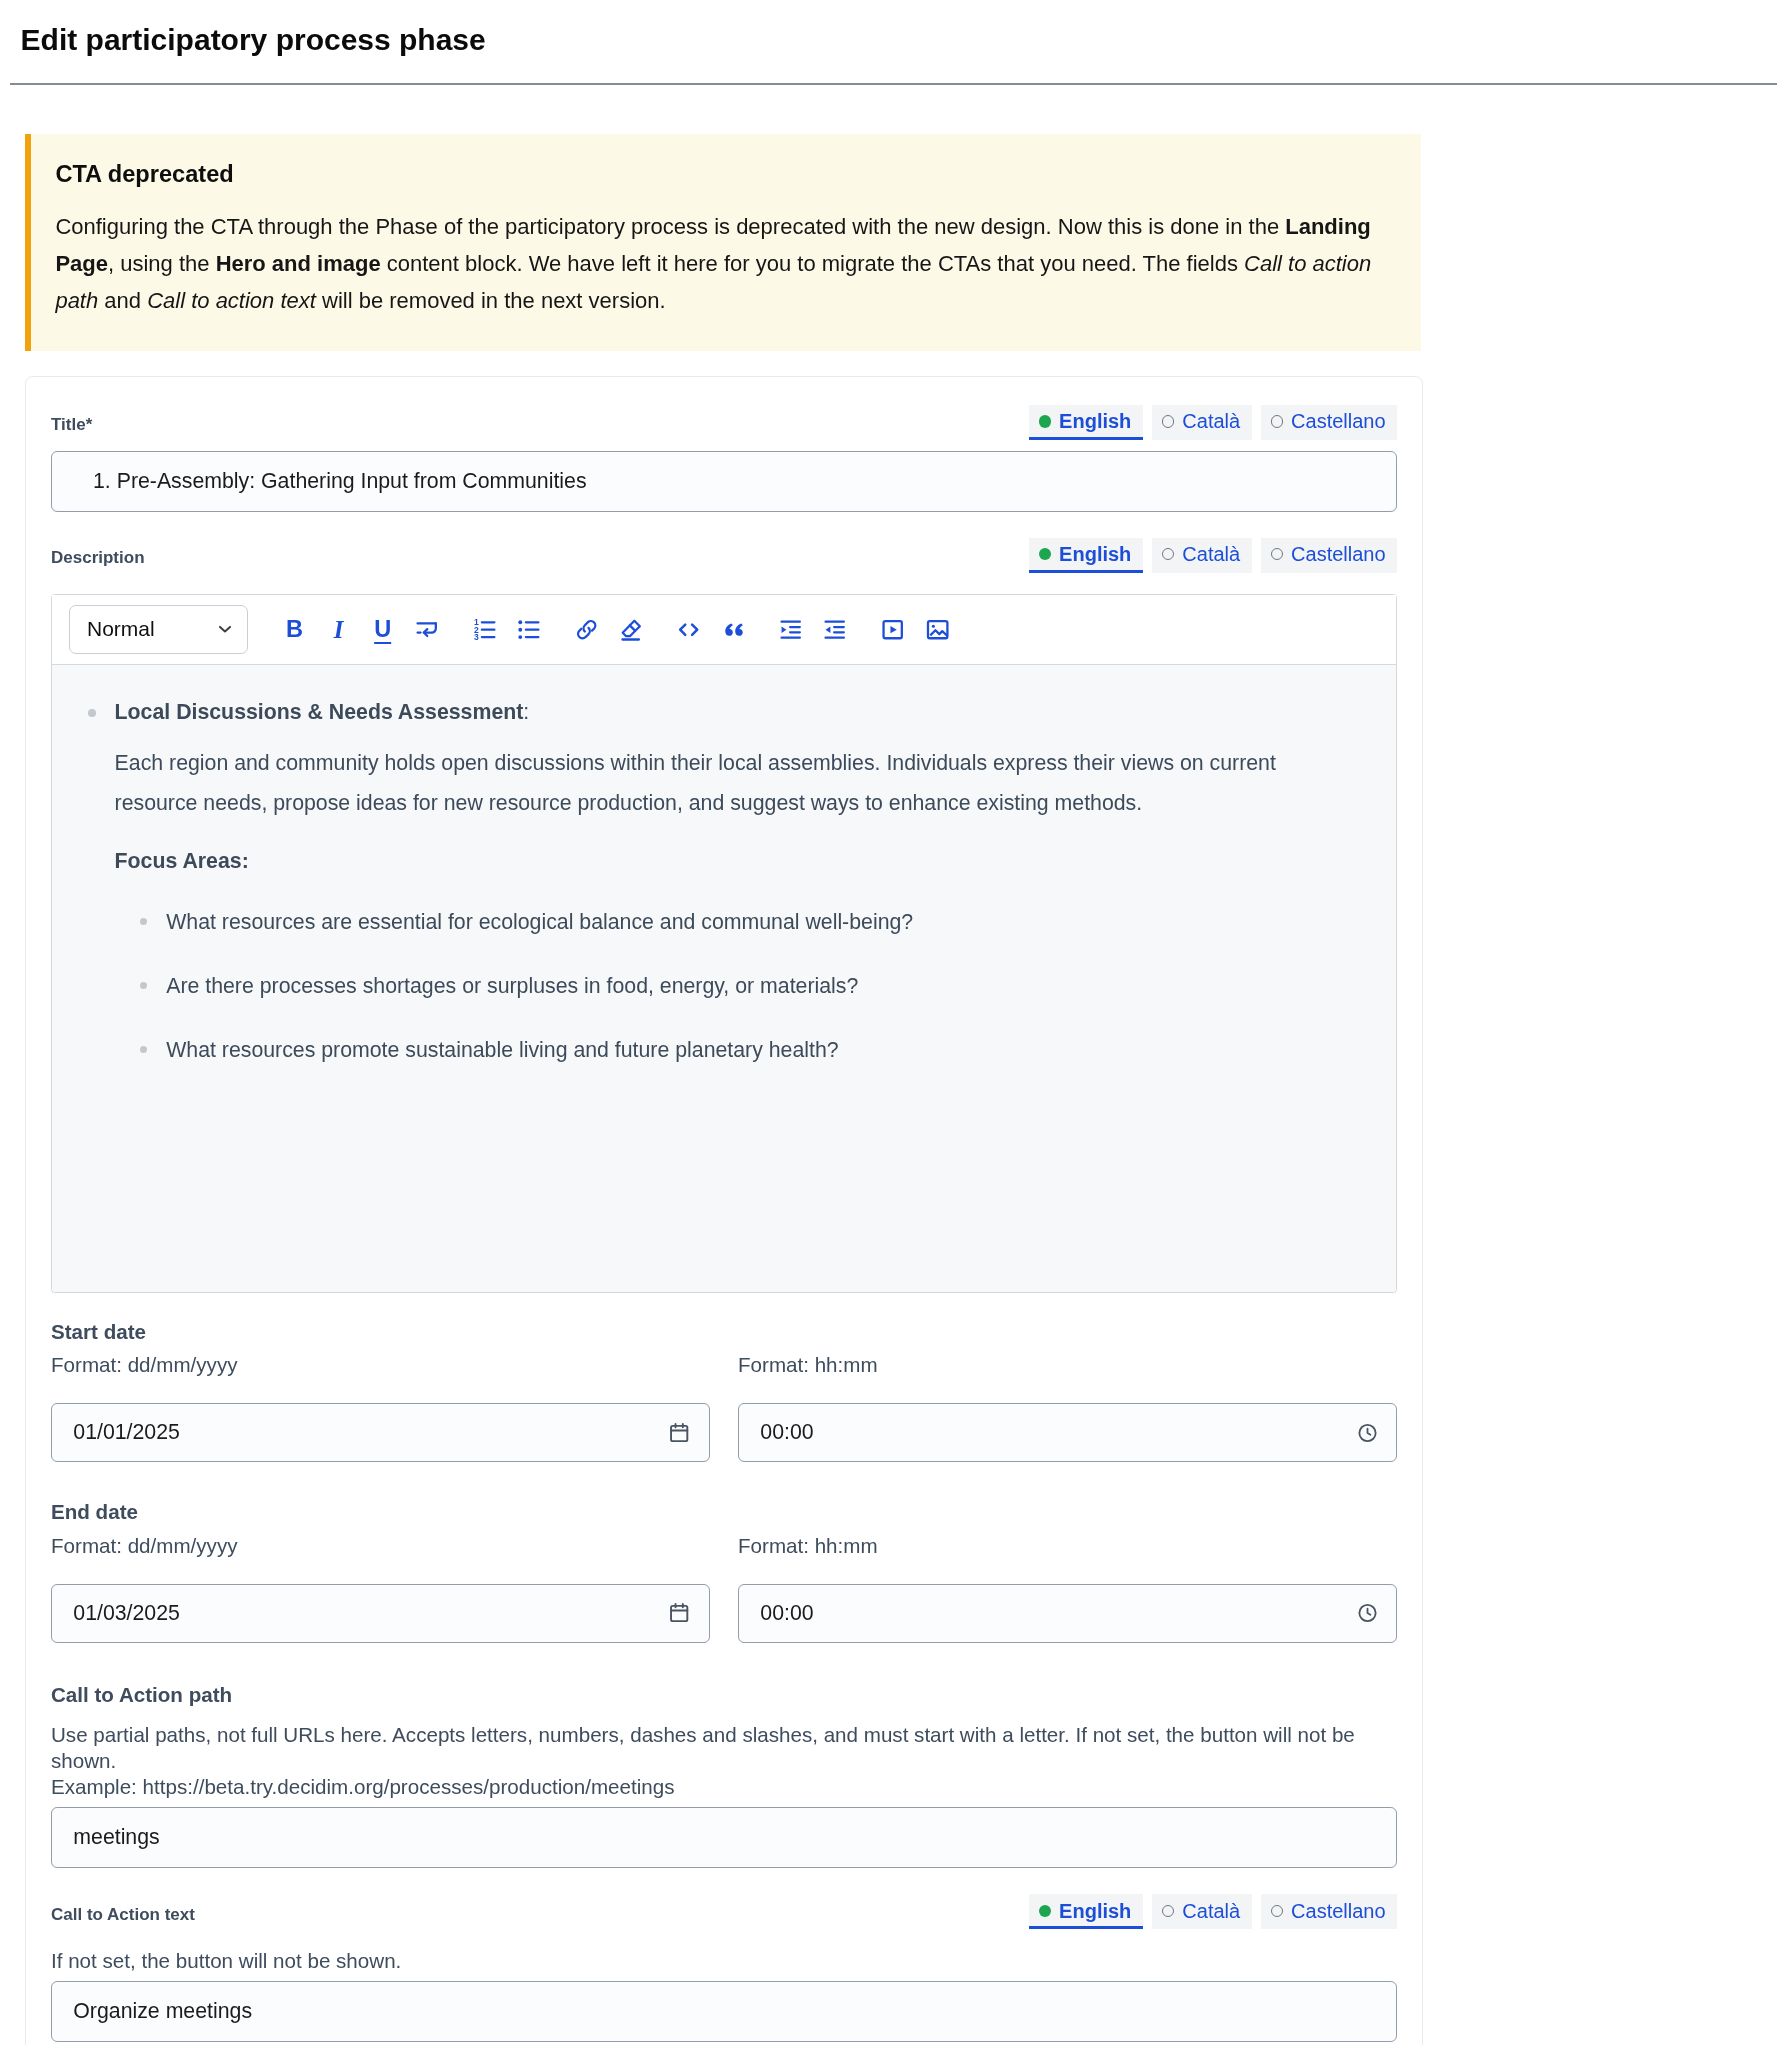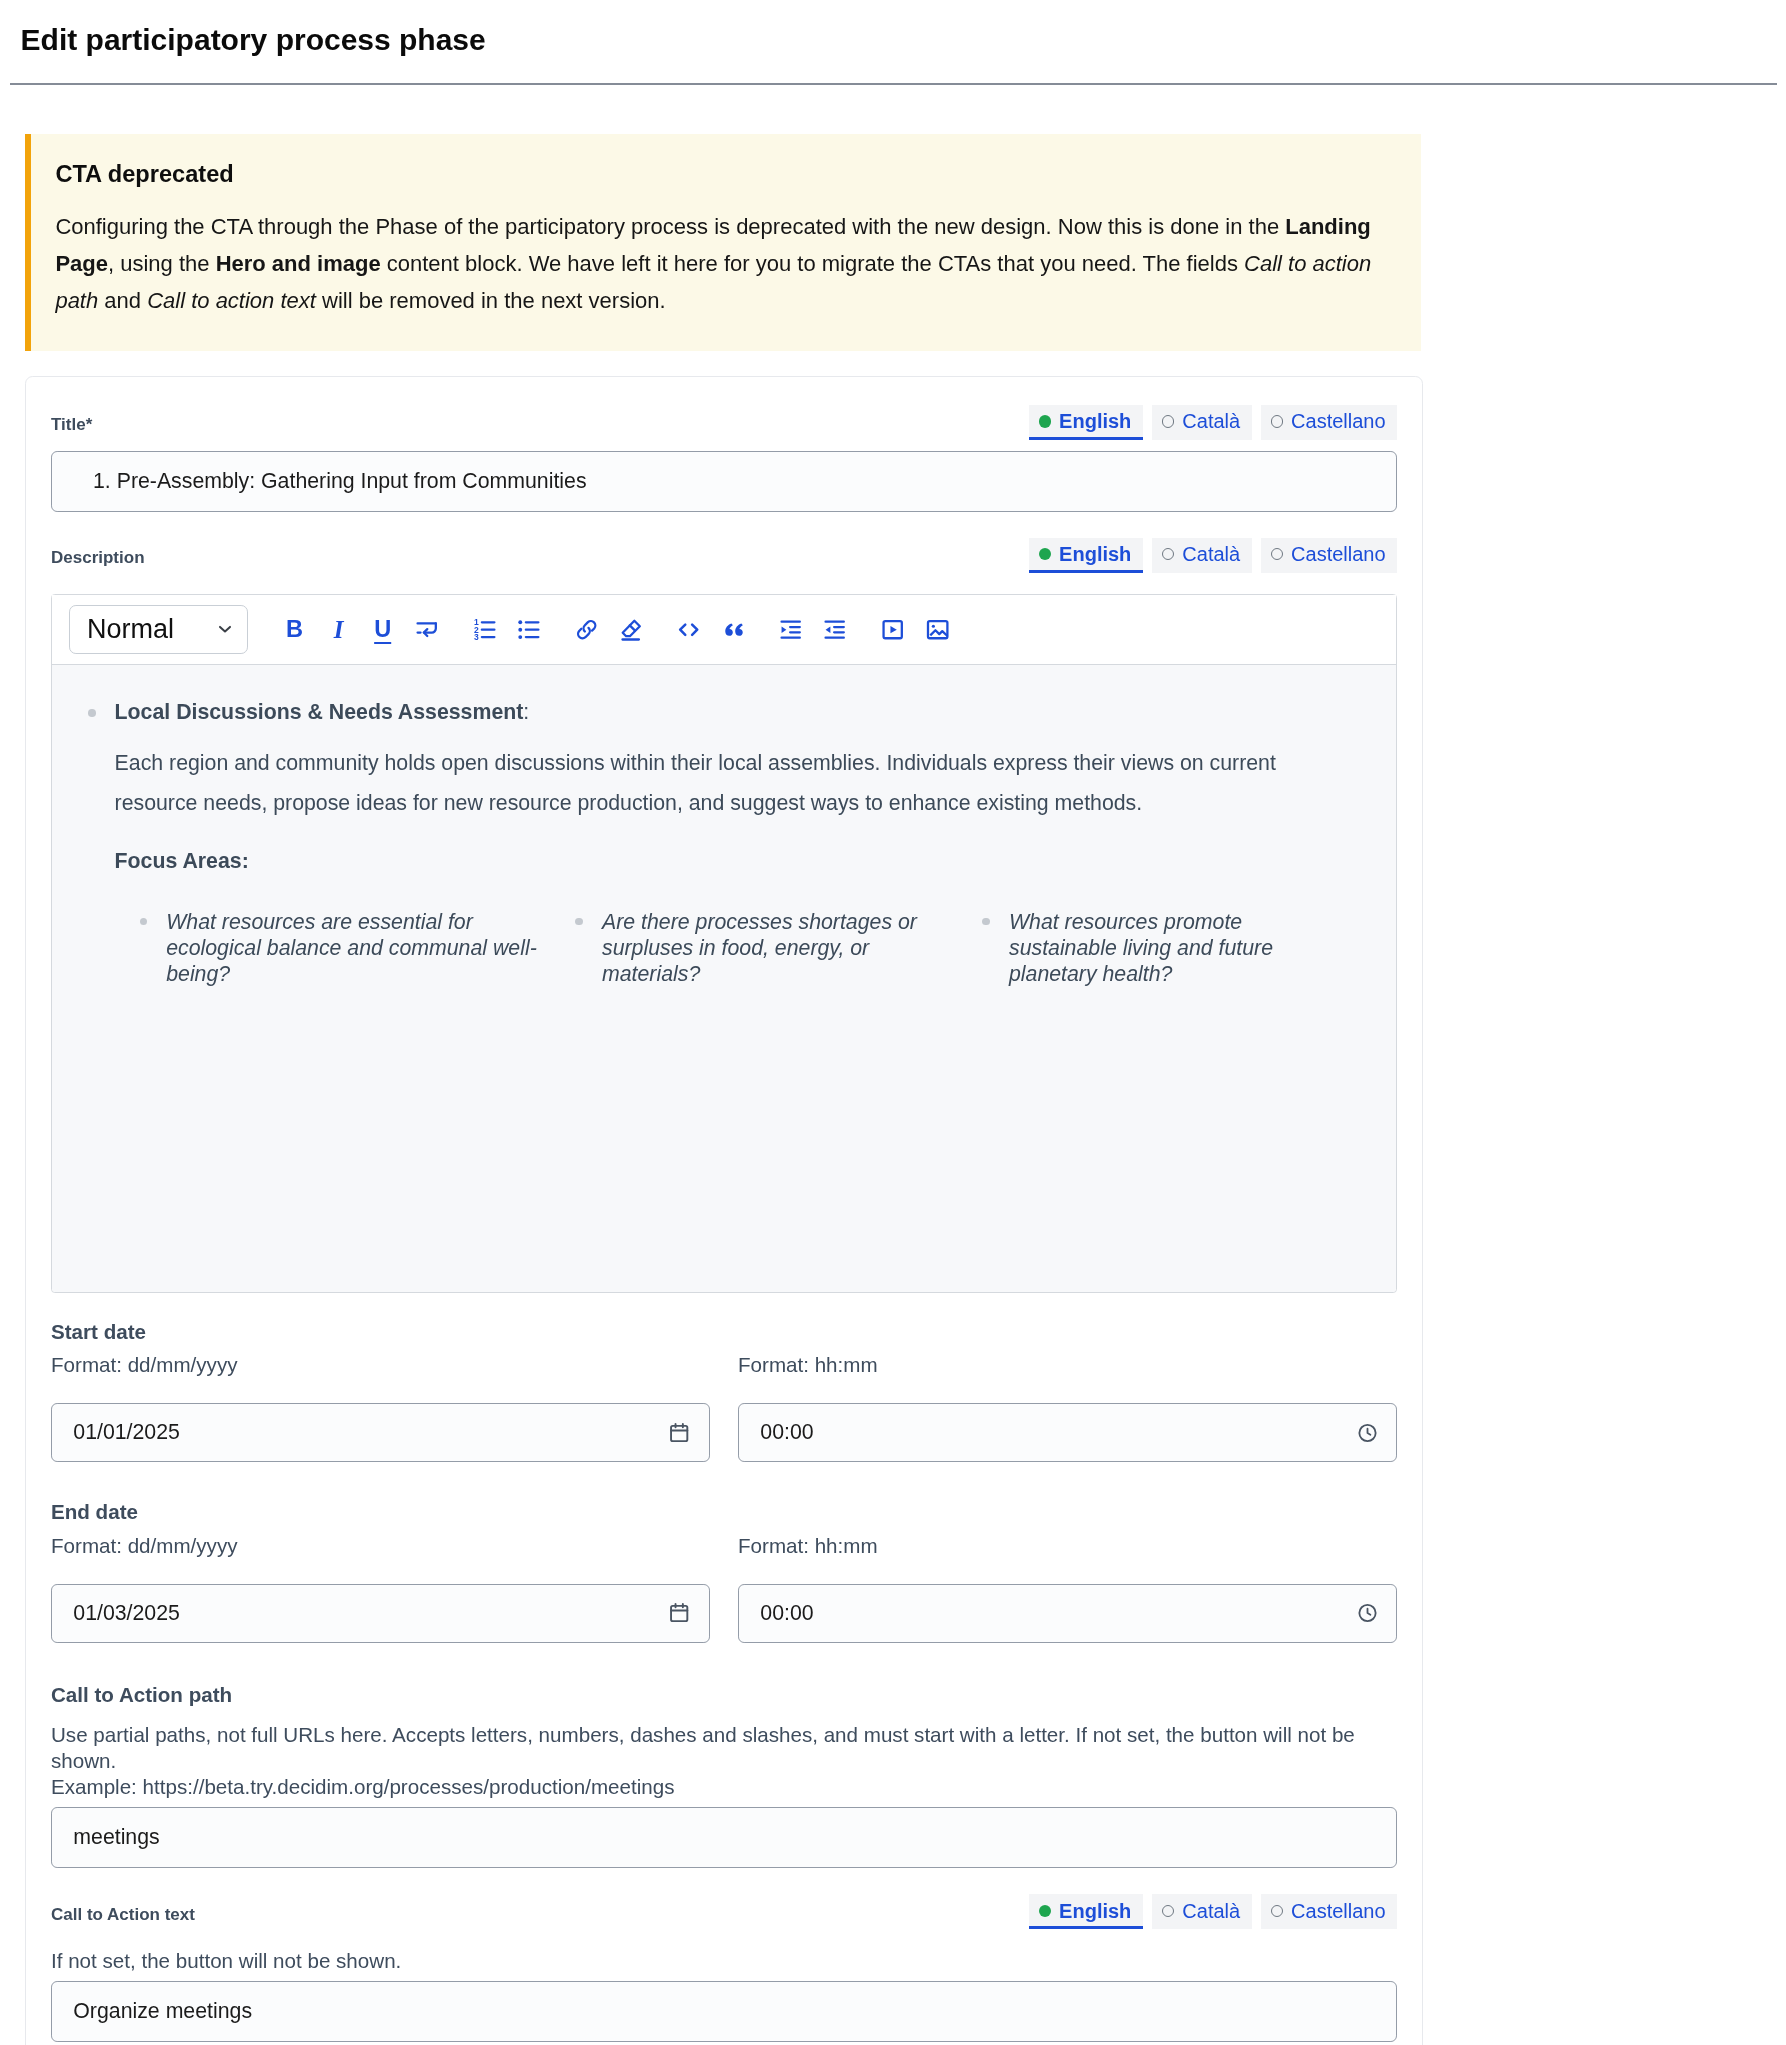--- a/index.html
+++ b/index.html
@@ -58,21 +58,21 @@
   .editor { margin-top: 21.3px; border: 1.5px solid #d5d9de; border-radius: 3.8px; }
   .toolbar {
     display: flex; align-items: center;
     padding: 10px 17px; background: #fff;
     border-bottom: 1.5px solid #d5d9de;
   }
   .style-select {
     display: flex; align-items: center; justify-content: space-between;
     width: 179px; height: 49px;
     border: 1.5px solid #c9cfd6; border-radius: 6.9px; background: #fff;
-    font-family: inherit; font-size: 27px; color: #101010;
+    font-family: inherit; font-size: 21px; color: #101010;
     padding: 0 12.2px 0 17px; cursor: pointer;
   }
   .tb-group { display: flex; gap: 9.1px; margin-left: 23px; }
   .tb-group.first { margin-left: 29px; }
   .tb-btn {
     width: 35px; height: 40px; border: none; background: none; padding: 0;
     display: flex; align-items: center; justify-content: center; cursor: pointer;
   }
   .tb-btn svg { display: block; }
   .tbtxt { font-size: 23.6px; font-weight: 700; color: #1d4ed8; line-height: 1; }
@@ -85,21 +85,21 @@
     font-size: 21.3px; color: #3c4a59;
     border-radius: 0 0 3.8px 3.8px;
   }
   .li { display: flex; }
   .marker { width: 7.6px; height: 7.6px; border-radius: 50%; background: #c4c9cf; flex: none; margin: 10px 19px 0 0; }
   .li-body { max-width: 1265px; }
   .li-line1 { line-height: 27.4px; }
   .li-line1 b { font-weight: 700; }
   .li-para { margin: 17px 0 0 0; line-height: 40px; max-width: 1265px; }
   .li-subhead { margin-top: 18px; line-height: 40px; font-weight: 700; }
-  .sub-list { margin: 27.4px 0 0 25px; display: flex; gap: 29px; font-style: italic; }
+  .sub-list { margin: 27.4px 0 0 25px; display: flex; flex-direction: column; gap: 38px; }
   .sub-item { display: flex; }
   .sub-item .marker { margin-top: 9.1px; }
   .sub-text { line-height: 26px; }
 
   .section-label { font-size: 20.6px; font-weight: 700; color: #3e4c5d; }
   .mt36 { margin-top: 27.4px; }
   .mt50 { margin-top: 38px; }
   .mt52 { margin-top: 40px; }
   .two-col { display: flex; gap: 28px; }
   .col { flex: 1; min-width: 0; }

